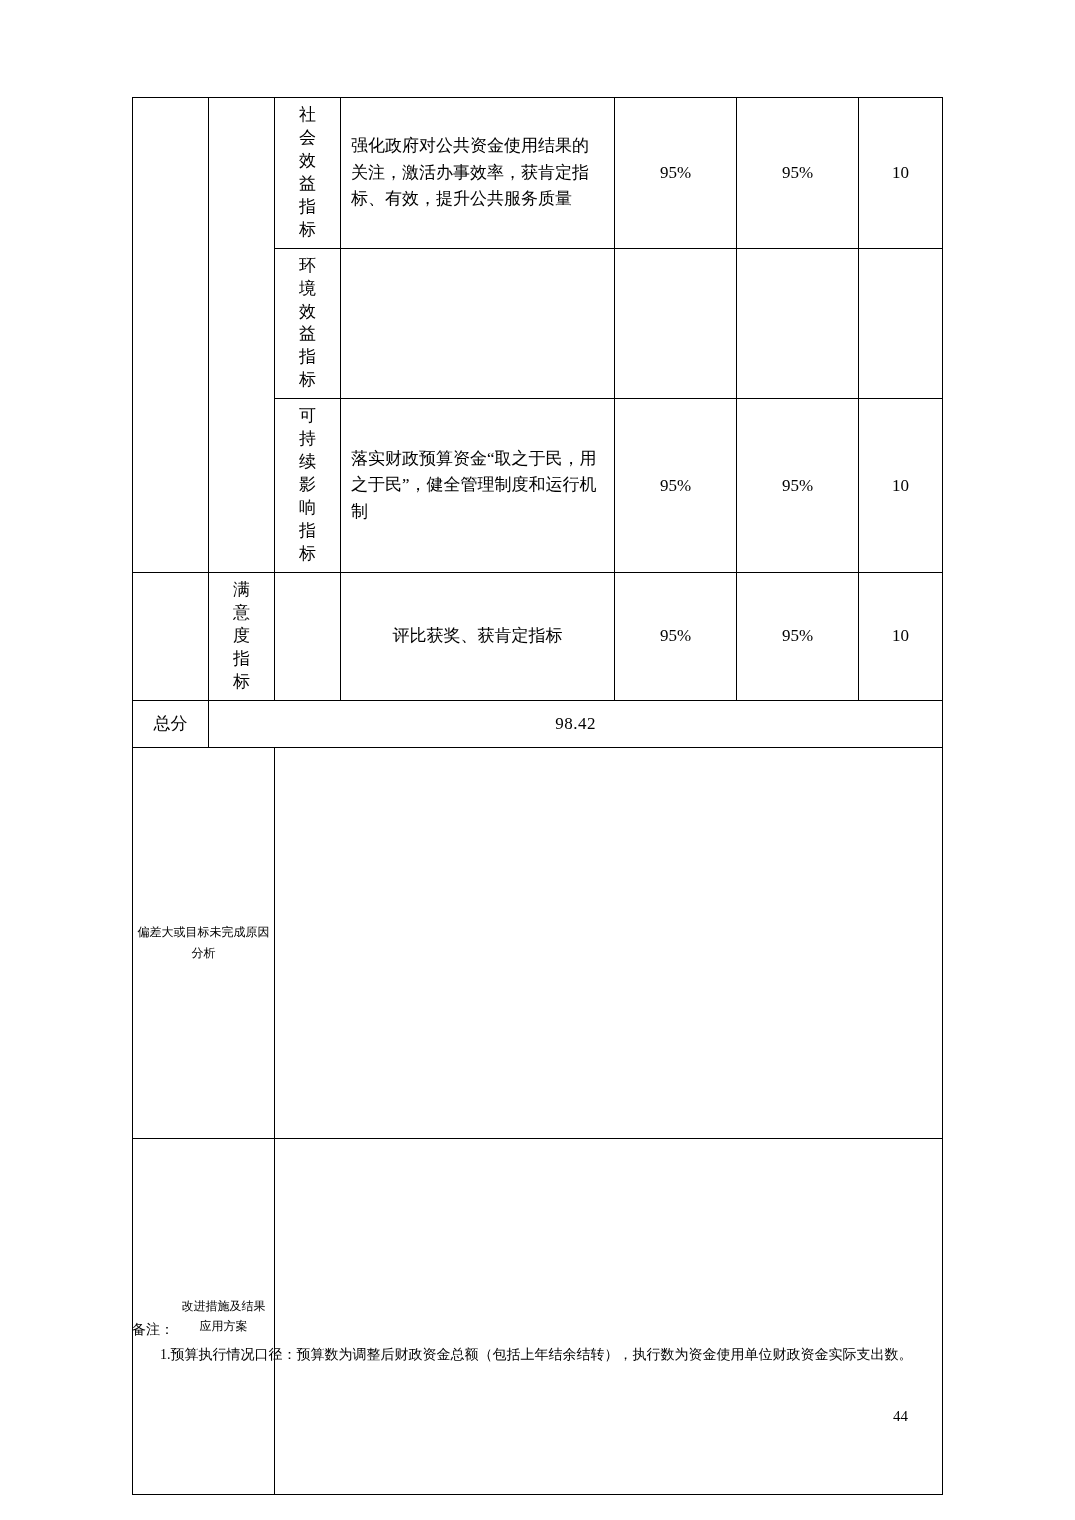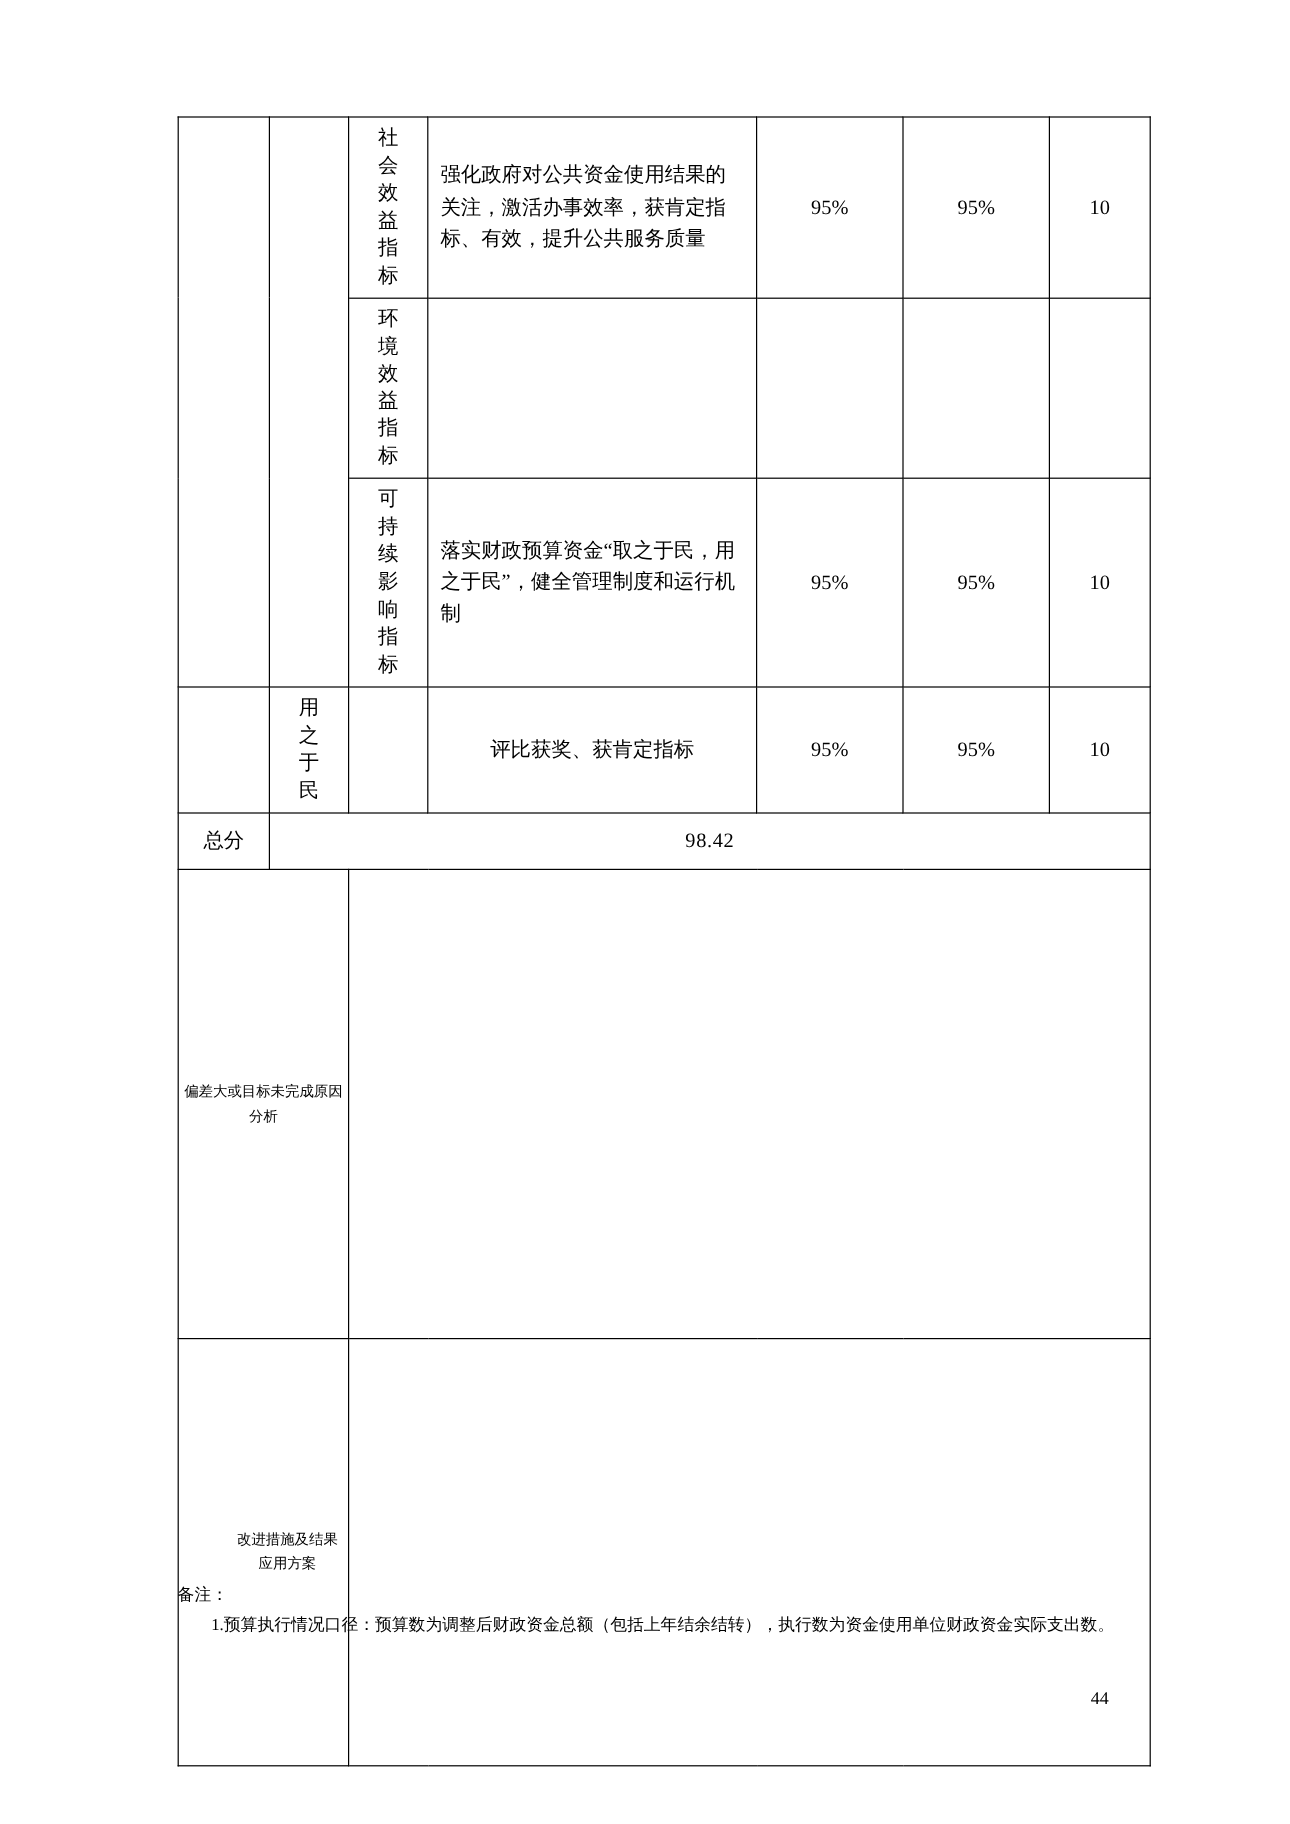--- a/index.html
+++ b/index.html
@@ -10,21 +10,21 @@
   body {
     width: 1075px;
     height: 1520px;
     font-family: "Liberation Serif", serif;
     color: #000000;
     position: relative;
     overflow: hidden;
   }
   .page {
     position: absolute;
-    left: 16px; top: 0;
+    left: 0; top: 0;
     width: 948px;
     height: 1520px;
   }
   table.main {
     position: absolute;
     left: 132px;
     top: 97px;
     width: 810px;
     border-collapse: collapse;
     table-layout: fixed;
@@ -138,21 +138,21 @@
           <div class="cell-pad">落实财政预算资金“取之于民，用之于民”，健全管理制度和运行机制</div>
         </td>
         <td class="num">95%</td>
         <td class="num">95%</td>
         <td class="num">10</td>
       </tr>
 
       <tr>
         <td></td>
         <td>
-          <div class="vert">用之于民</div>
+          <div class="vert">满意度指标</div>
         </td>
         <td>
           <div class="vert"></div>
         </td>
         <td class="center">
           <div class="center" style="padding:8px 10px;font-size:17px;">评比获奖、获肯定指标</div>
         </td>
         <td class="num">95%</td>
         <td class="num">95%</td>
         <td class="num">10</td>

